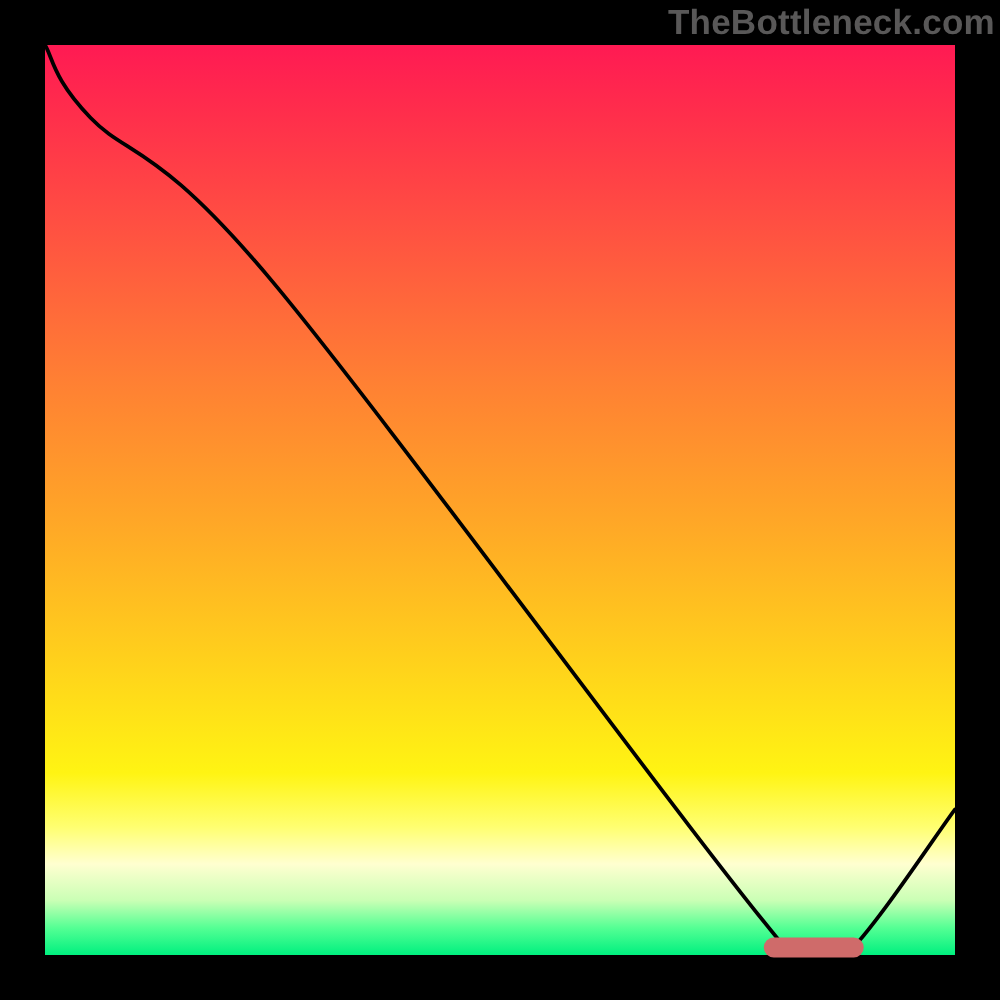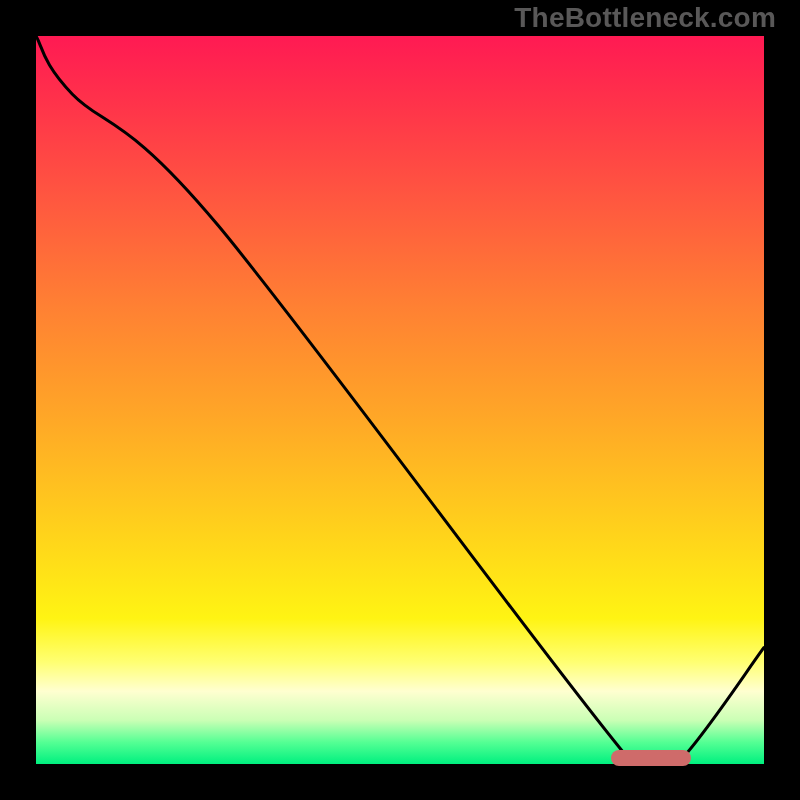--- a/index.html
+++ b/index.html
@@ -13,21 +13,21 @@
   }
   .frame {
     position: relative;
     width: 800px;
     height: 800px;
     background: #000;
   }
   .watermark {
     position: absolute;
     top: 2px;
-    right: 24px;
+    right: 4px;
     color: #595858;
     font-size: 28px;
     font-weight: 600;
     letter-spacing: 0.2px;
     z-index: 10;
   }
   .plot {
     position: absolute;
     left: 36px;
     top: 36px;

